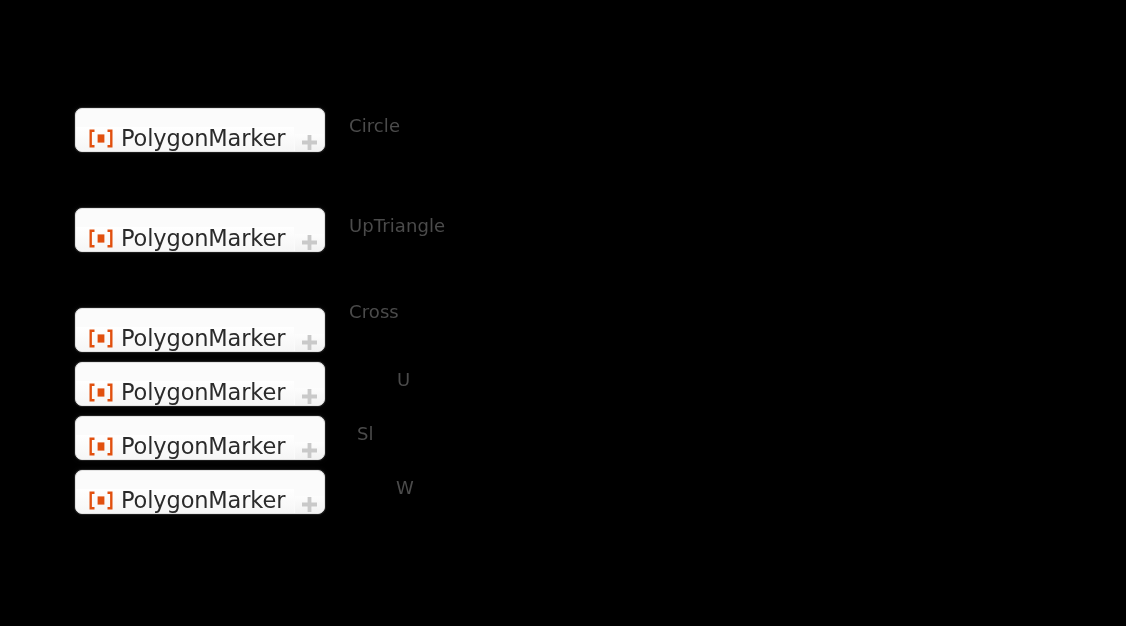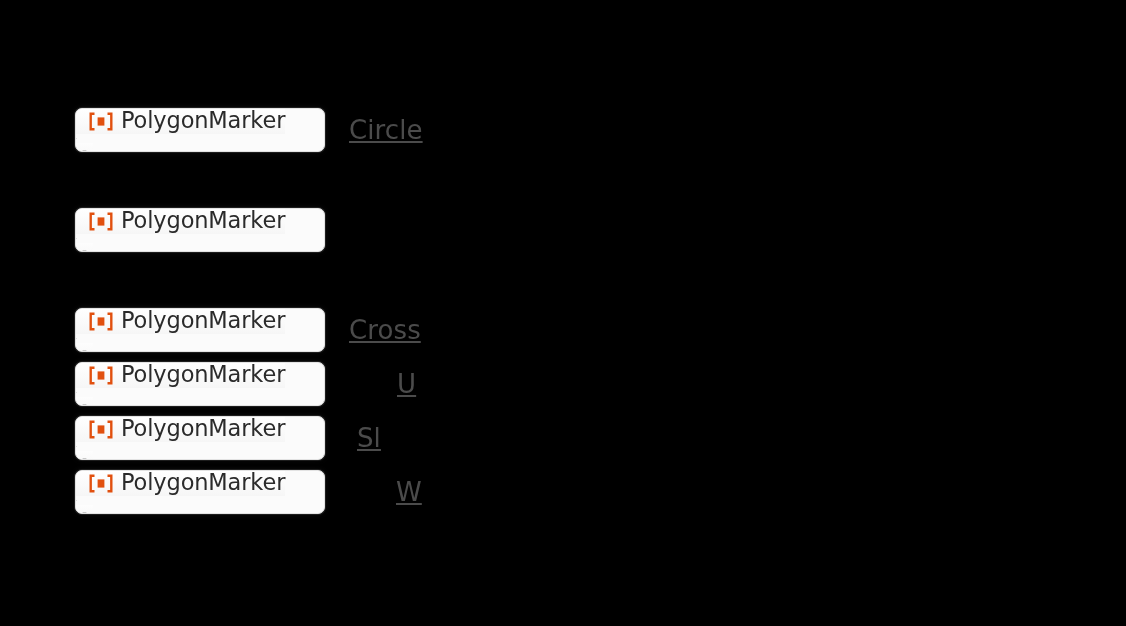--- a/index.html
+++ b/index.html
@@ -28,34 +28,33 @@
     position: absolute;
     left: 75px;
     display: flex;
     align-items: center;
     height: 44px;
   }
 
   
   .rf-button {
     display: flex;
-    align-items: flex-start;
+    align-items: flex-end;
     height: 44px;
     width: 250px;
     box-sizing: border-box;
     background: #fbfbfb;
     border: 1px solid #e3e3e3;
     border-radius: 7px;
     box-shadow: 0 0 0 1px rgba(255,255,255,0.10),
                 0 1px 2px rgba(0,0,0,0.55),
                 0 0 6px rgba(255,255,255,0.07);
     overflow: hidden;
     cursor: pointer;
     user-select: none;
-    flex-direction: column;
   }
 
   .rf-main {
     display: flex;
     align-items: center;
     flex: 1 1 auto;
     padding-left: 12px;
     background: linear-gradient(#ffffff, #f6f6f6);
     min-width: 0;
   }
@@ -94,26 +93,25 @@
     justify-content: center;
     background: linear-gradient(#fdfdfd, #f2f2f2);
     cursor: pointer;
   }
   .rf-plus svg { display: block; }
 
   
   .row-label {
     position: absolute;
     color: #4b4b4b;
-    font-size: 26px;
+    font-size: 18px;
     line-height: 1;
     white-space: pre;
     font-weight: 400;
     letter-spacing: 0.1px;
-    text-decoration: underline;
   }
 </style>
 </head>
 <body>
 
 <div id="notebook">
 
   <div class="cell-row" style="top:108px;">
     <div class="rf-button">
       <div class="rf-main">
@@ -149,20 +147,21 @@
         <span class="rf-label">PolygonMarker</span>
       </div>
       <div class="rf-divider"></div>
       <div class="rf-plus">
         <svg width="17" height="17" viewBox="0 0 17 17">
           <path d="M6.6 1 h3.8 v5.6 h5.6 v3.8 h-5.6 v5.6 h-3.8 v-5.6 h-5.6 v-3.8 h5.6 z" fill="#c9c9c9"></path>
         </svg>
       </div>
     </div>
   </div>
+  <div class="row-label" style="left:349px; top:217px;">UpTriangle</div>
 
   <div class="cell-row" style="top:308px;">
     <div class="rf-button">
       <div class="rf-main">
         <span class="rf-icon">
           <svg width="26" height="21" viewBox="0 0 26 21">
             <path d="M1.5 1.5 h5 v2.6 h-2.6 v12.8 h2.6 v2.6 h-5 z" fill="#e1500f"></path>
             <path d="M24.5 1.5 h-5 v2.6 h2.6 v12.8 h-2.6 v2.6 h5 z" fill="#e1500f"></path>
             <rect x="9.6" y="6.4" width="6.8" height="8.2" fill="#e1500f"></rect>
           </svg>
@@ -170,21 +169,21 @@
         <span class="rf-label">PolygonMarker</span>
       </div>
       <div class="rf-divider"></div>
       <div class="rf-plus">
         <svg width="17" height="17" viewBox="0 0 17 17">
           <path d="M6.6 1 h3.8 v5.6 h5.6 v3.8 h-5.6 v5.6 h-3.8 v-5.6 h-5.6 v-3.8 h5.6 z" fill="#c9c9c9"></path>
         </svg>
       </div>
     </div>
   </div>
-  <div class="row-label" style="left:349px; top:317px;">Cross</div>
+  <div class="row-label" style="left:349px; top:303px;">Cross</div>
 
   <div class="cell-row" style="top:362px;">
     <div class="rf-button">
       <div class="rf-main">
         <span class="rf-icon">
           <svg width="26" height="21" viewBox="0 0 26 21">
             <path d="M1.5 1.5 h5 v2.6 h-2.6 v12.8 h2.6 v2.6 h-5 z" fill="#e1500f"></path>
             <path d="M24.5 1.5 h-5 v2.6 h2.6 v12.8 h-2.6 v2.6 h5 z" fill="#e1500f"></path>
             <rect x="9.6" y="6.4" width="6.8" height="8.2" fill="#e1500f"></rect>
           </svg>

